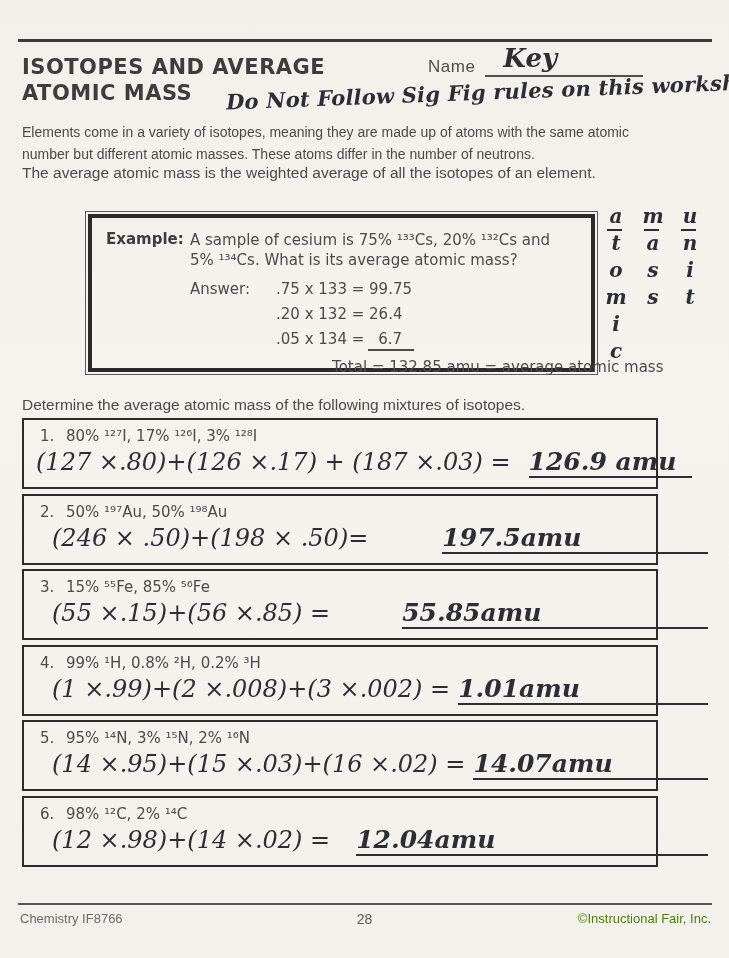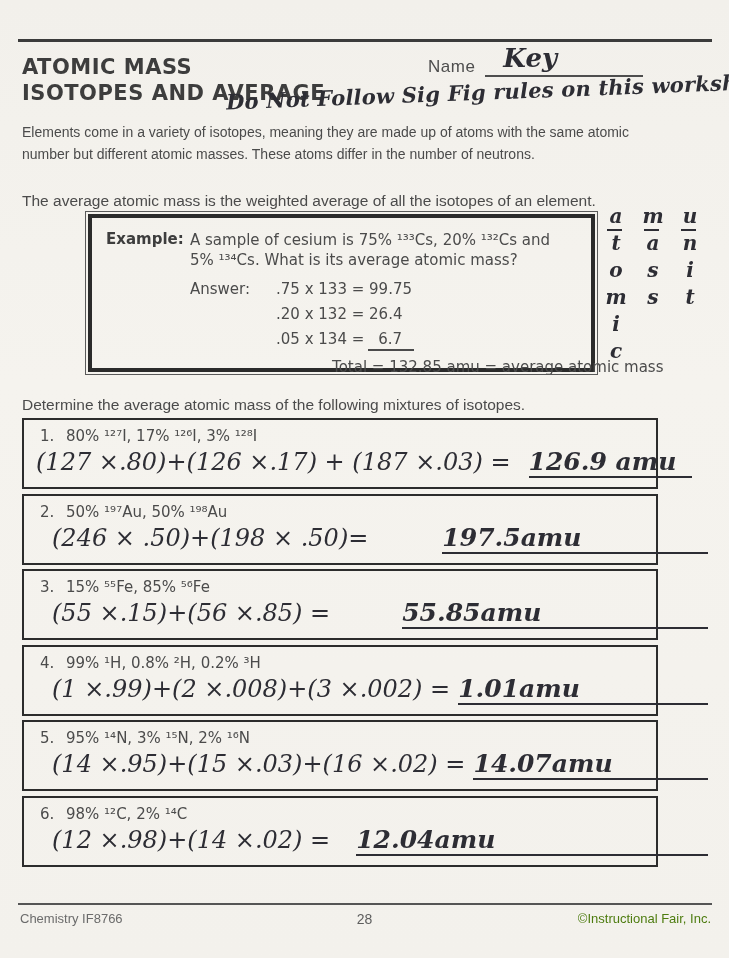--- a/index.html
+++ b/index.html
@@ -20,21 +20,21 @@
   .name-row { position:absolute; left:428px; top:53px; display:flex; align-items:flex-end; }
   .name-label { font-size:17px; color:#4e4e4e; letter-spacing:.5px; }
   .name-line { position:relative; width:158px; height:24px; margin-left:10px; border-bottom:2px solid #4e4e4e; }
   .hand { font-family:"DejaVu Serif", serif; font-style:italic; color:#2d2d34; }
   .name-value { position:absolute; left:18px; top:-10px; font-size:26px; font-weight:bold; }
 
   .note { position:absolute; left:226px; top:80px; width:500px; font-size:21px;
           font-weight:bold; transform:rotate(-2.2deg); white-space:nowrap; letter-spacing:.2px; }
 
   .intro-p1 { position:absolute; left:22px; top:122px; width:652px; font-size:14px; line-height:21.5px; }
-  .intro-p2 { position:absolute; left:22px; top:192px; width:660px; font-size:15.5px; }
+  .intro-p2 { position:absolute; left:22px; top:164px; width:660px; font-size:15.5px; }
 
   .example-box { position:absolute; left:88px; top:214px; width:507px; height:158px;
                  border:4px solid #2b2b2b; outline:1px solid #5a5a5a; outline-offset:2px;
                  padding:12px 12px 10px 14px; }
   .ex-q-row { display:flex; }
   .ex-label { font-family:"DejaVu Sans",sans-serif; font-weight:bold; font-size:15px; color:#3d3d3d; width:84px; flex:none; }
   .ex-question { font-family:"DejaVu Sans",sans-serif; font-size:15px; line-height:20px; }
   .ex-answer { display:flex; margin-left:84px; margin-top:10px;gap:16px; }
   .ex-answer-label { font-family:"DejaVu Sans",sans-serif; font-size:15px; flex:none; margin-right:10px; }
   .ex-calcs { font-family:"DejaVu Sans",sans-serif; font-size:15px; }
@@ -74,22 +74,22 @@
   .footer-right { position:absolute; right:18px; top:911px; font-size:13px; color:#4d7c0f; }
 </style>
 </head>
 <body>
 
 <div class="page">
 
   <div class="top-rule"></div>
 
   <div class="title">
+    <div>ISOTOPES AND AVERAGE</div>
     <div>ATOMIC MASS</div>
-    <div>ISOTOPES AND AVERAGE</div>
   </div>
 
   <div class="name-row">
     <span class="name-label">Name</span>
     <span class="name-line">
       <span class="name-value hand">Key</span>
     </span>
   </div>
 
   <div class="note hand">Do Not Follow Sig Fig rules on this worksheet.</div>

